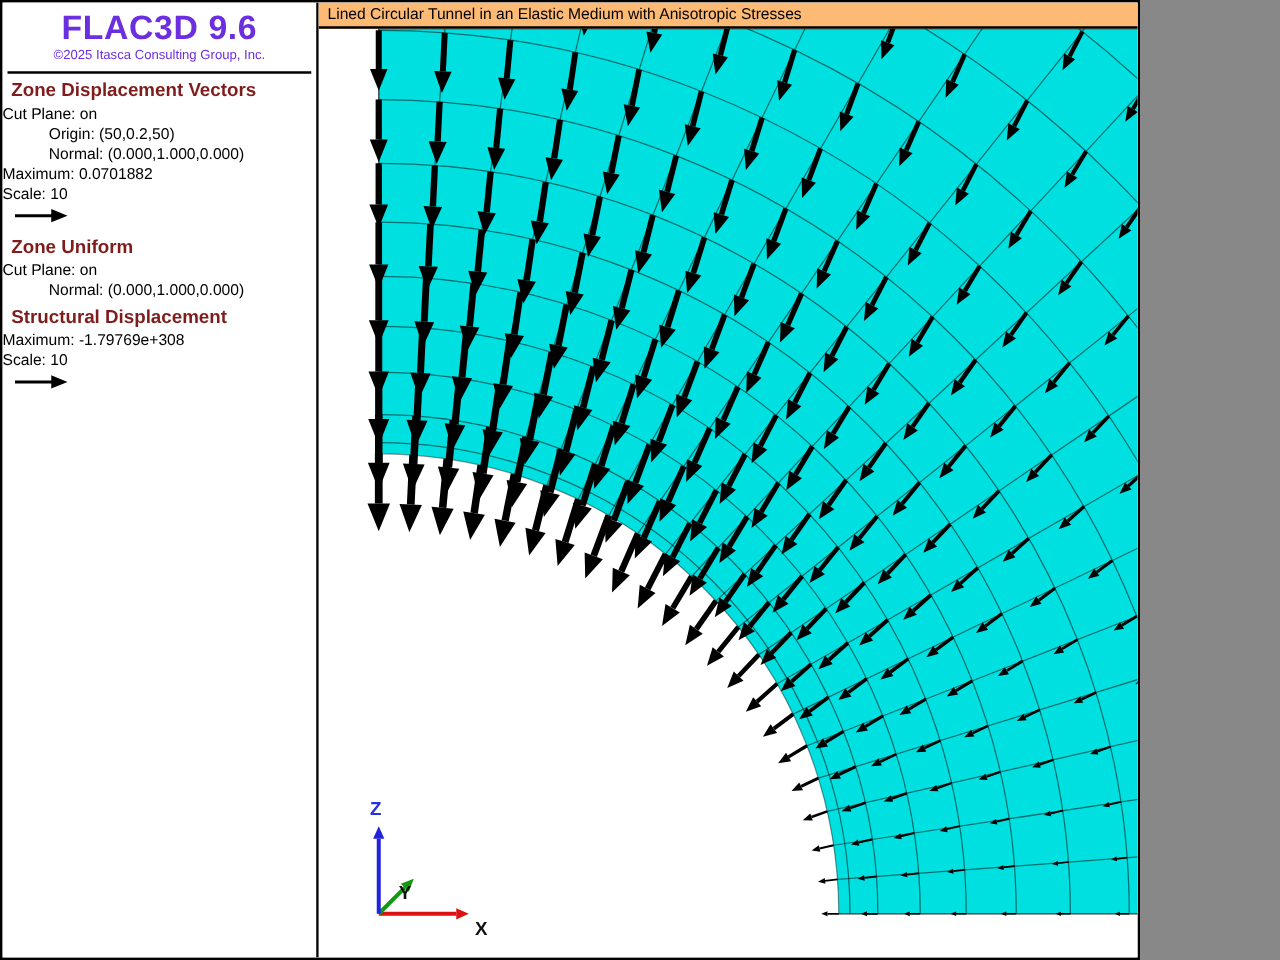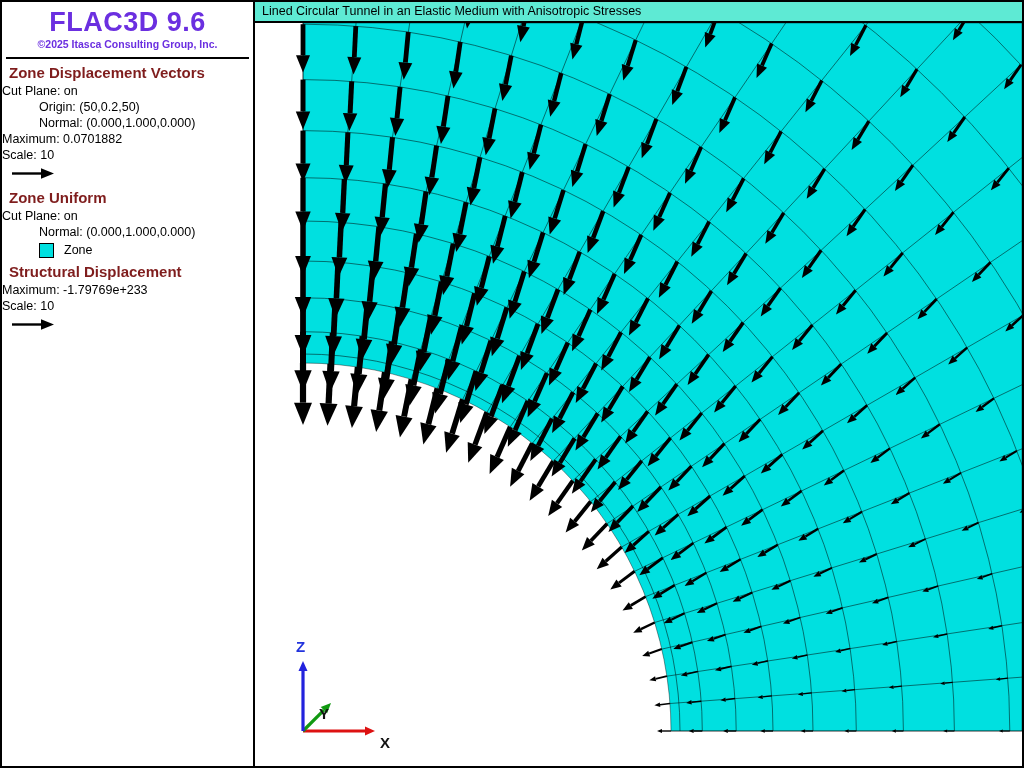--- a/index.html
+++ b/index.html
@@ -1,33 +1,33 @@
 <!DOCTYPE html>
 <html><head>
 <meta charset="utf-8">
 <style>
   html,body{margin:0;padding:0;background:#888;}
-  .window{position:relative;width:1024px;height:768px;background:#fff;border:2px solid #000;
+  .window{position:relative;width:912px;height:768px;background:#fff;border:2px solid #000;
           box-sizing:border-box;font-family:"Liberation Sans",sans-serif;overflow:hidden;padding-left:24px;}
   .sidebar{position:absolute;left:0;top:0;width:251px;height:764px;background:#fff;
            border-right:2px solid #000;overflow:hidden;}
   .logo-title{text-align:center;font-weight:bold;font-size:27px;line-height:30px;margin-top:5px;letter-spacing:0.5px;}
-  .logo-copy{text-align:center;font-size:10.5px;margin-top:1px;font-weight:bold;}
+  .logo-copy{text-align:center;font-size:10.5px;margin-top:1px;}
   .divider{height:2px;background:#000;margin:7px 4px 5px 4px;}
   .legend-heading{font-size:15px;font-weight:bold;color:#7f1d1d;margin:5px 0 2px 7px;}
   .legend-line{font-size:12.5px;line-height:16px;color:#000;}
   .ind1{}
   .ind2{margin-left:37px;}
   .legend-arrow{display:block;margin:3px 0 2px 9px;}
   .swatch-row{display:flex;align-items:center;margin:2px 0 2px 37px;height:16px;}
   .swatch{width:13px;height:13px;border:1px solid #000;margin-right:10px;}
   .swatch-label{font-size:12.5px;}
   .viewport{position:absolute;left:253px;top:0;width:767px;height:764px;background:#fff;}
   .titlebar{position:absolute;left:0;top:0;width:100%;height:21px;box-sizing:border-box;
-            background:#5eead4;border-bottom:2px solid #000;font-size:12.5px;line-height:18px;
+            background:#fdba74;border-bottom:2px solid #000;font-size:12.5px;line-height:18px;
             padding-left:7px;white-space:nowrap;overflow:hidden;}
   .scene{position:absolute;left:0;top:21px;}
 </style>
 </head>
 <body>
 
 <div class="window">
 
   <div class="sidebar">
     <div class="logo-title" style="color: rgb(107, 47, 224);">FLAC3D 9.6</div>
@@ -43,28 +43,24 @@
           <div class="legend-line ind1">Scale: 10</div>
           <span class="legend-arrow"><svg width="44" height="13" viewBox="0 0 44 13">
               <line x1="1" y1="6.5" x2="31" y2="6.5" stroke="#000" stroke-width="2.4"></line>
               <polygon points="30,1.2 43,6.5 30,11.8" fill="#000"></polygon>
             </svg></span>
         </div>
         <div>
           <div class="legend-heading">Zone Uniform</div>
           <div class="legend-line ind1">Cut Plane: on</div>
           <div class="legend-line ind2">Normal: (0.000,1.000,0.000)</div>
-          <div class="swatch-row">
-            <span class="swatch" style="background: rgb(0, 224, 224);"></span>
-            <span class="swatch-label">Zone</span>
-          </div>
         </div>
         <div>
           <div class="legend-heading">Structural Displacement</div>
-          <div class="legend-line ind1">Maximum: -1.79769e+233</div>
+          <div class="legend-line ind1">Maximum: -1.79769e+308</div>
           <div class="legend-line ind1">Scale: 10</div>
           <span class="legend-arrow"><svg width="44" height="13" viewBox="0 0 44 13">
               <line x1="1" y1="6.5" x2="31" y2="6.5" stroke="#000" stroke-width="2.4"></line>
               <polygon points="30,1.2 43,6.5 30,11.8" fill="#000"></polygon>
             </svg></span>
         </div>
       </div>
   </div>
 
   <div class="viewport">

